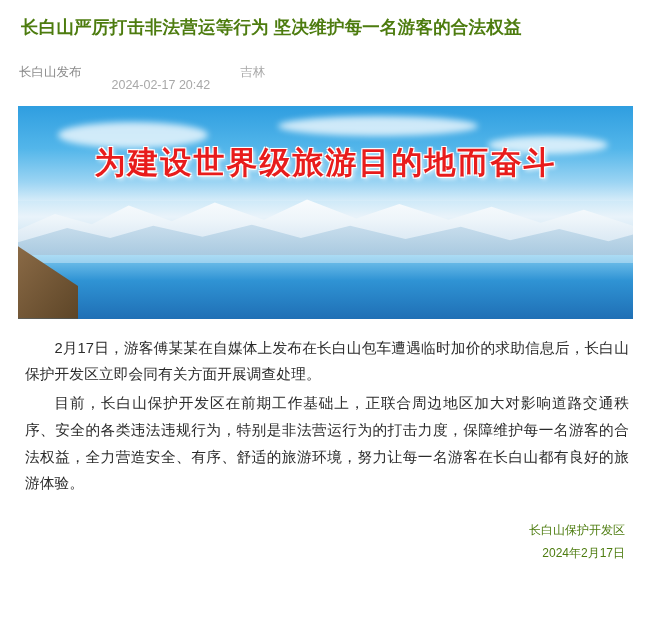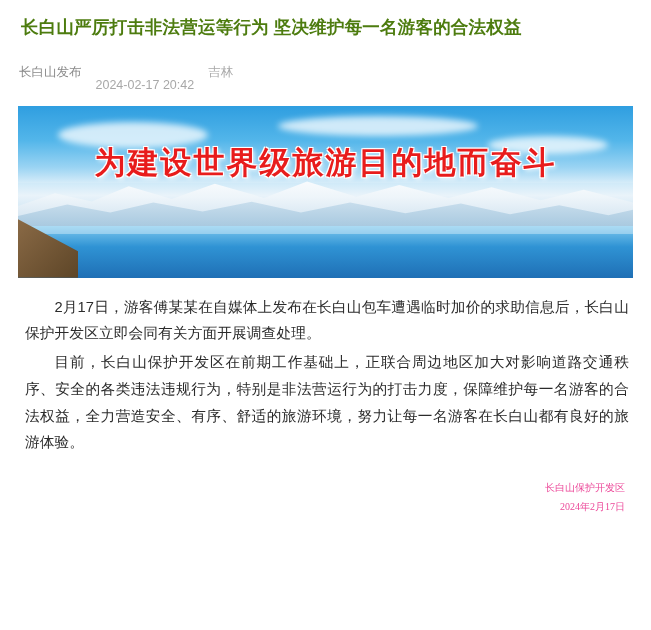--- a/index.html
+++ b/index.html
@@ -23,40 +23,40 @@
     font-size: 17.5px;
     font-weight: bold;
     color: #4d7c0f;
     line-height: 1.35;
     letter-spacing: 0.2px;
     margin: 2px 0 14px 3px;
   }
   .meta {
     display: flex;
     align-items: center;
-    gap: 14px;
+    gap: 30px;
     font-size: 12.5px;
     color: #9a9a9a;
     margin-bottom: 14px;
     padding-left: 1px;
   }
   .meta .source {
     color: #8a8a8a;
   }
   .meta .datetime {
     color: #a8a8a8;
     margin-top: 24px;
   }
   .meta .region {
     color: #a8a8a8;
   }
   .hero {
     position: relative;
     width: 615px;
-    height: 172px;
+    height: 213px;
     margin: 0 auto 12px auto;
     overflow: hidden;
     background: linear-gradient(to bottom, #3da8e8 0%, #6fc5f2 22%, #bfe4f7 40%, #e9f3fa 52%, #cfe6f4 62%, #5bb6e8 74%, #2a8fd0 100%);
   }
   .sky {
     position: absolute;
     left: 0; top: 0; right: 0;
     height: 45%;
     background: linear-gradient(to bottom, #2f9ee0 0%, #53b6ea 45%, #9bd4f3 80%, #d6ecf9 100%);
   }
@@ -138,24 +138,23 @@
     text-align: justify;
     text-indent: 2em;
     letter-spacing: 0.1px;
   }
   .signature {
     margin-top: 22px;
     text-align: right;
     padding-right: 8px;
   }
   .signature div {
-    font-size: 10px;
+    font-size: 12px;
     line-height: 1.9;
-    color: #ec4899;
-    font-family: Liberation Serif, serif;
+    color: #4d7c0f;
   }
 </style>
 </head>
 <body>
 
 <div class="article">
 
   <h1 class="headline">长白山严厉打击非法营运等行为 坚决维护每一名游客的合法权益</h1>
 
   <div class="meta">

